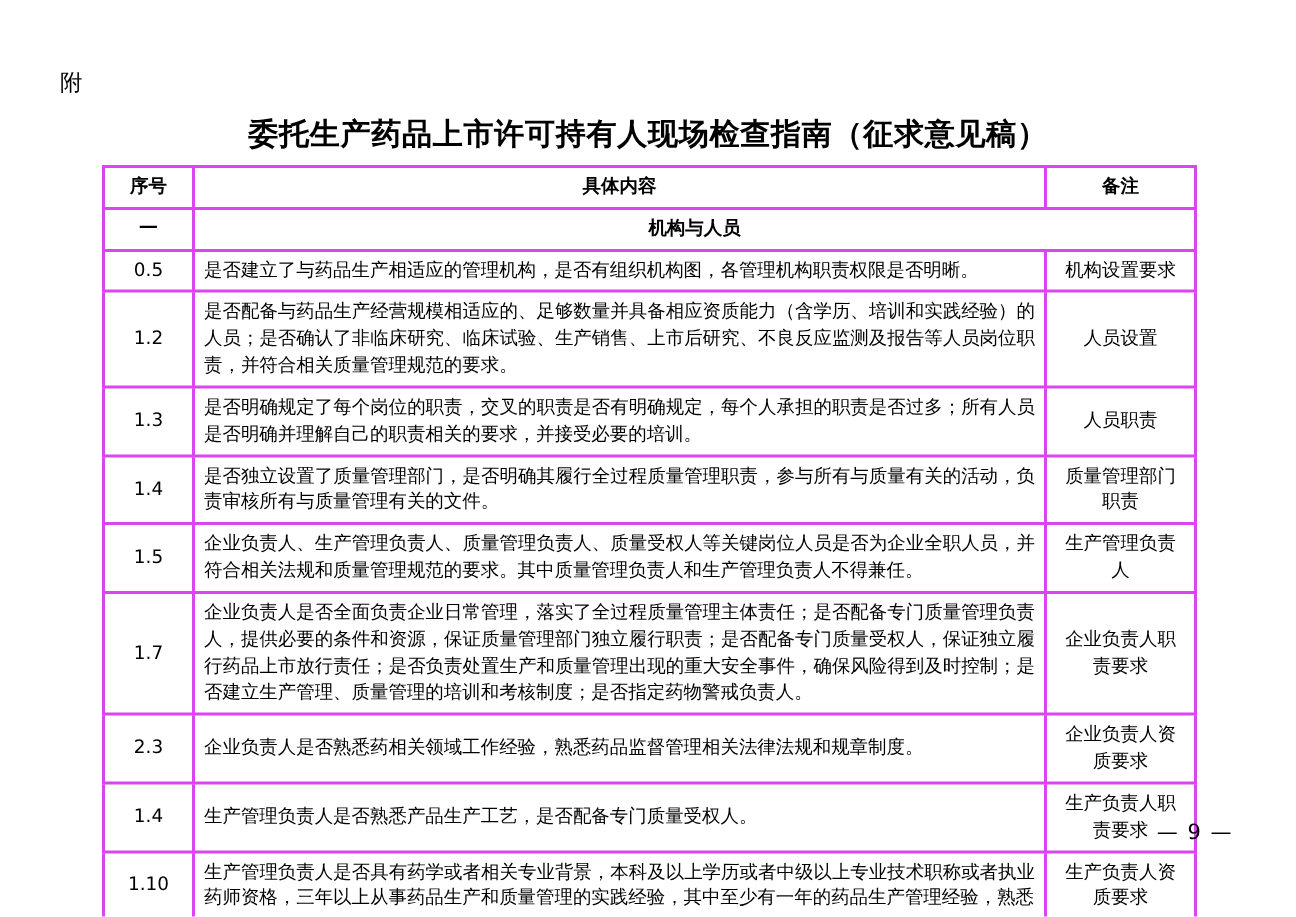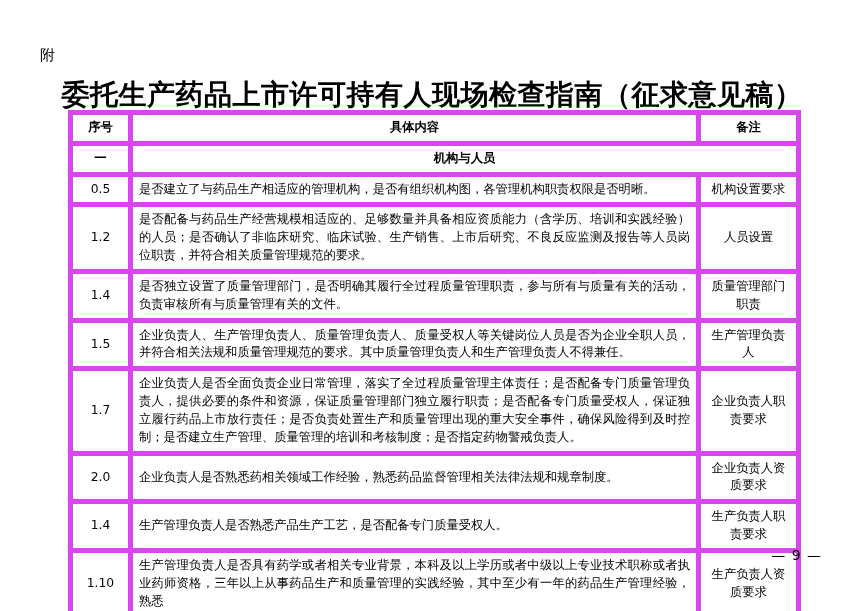--- a/index.html
+++ b/index.html
@@ -27,35 +27,35 @@
     font-size: 15px;
     font-family: "DejaVu Sans", sans-serif;
     letter-spacing: 0.5px;
   }
   .doc-title {
     position: absolute;
     left: 0;
     right: 0;
     top: 76px;
     text-align: center;
-    font-size: 28px;
+    font-size: 20px;
     font-weight: bold;
     font-family: "DejaVu Sans", sans-serif;
     letter-spacing: 0.5px;
   }
   table.main {
     position: absolute;
     left: 68px;
     top: 110px;
     width: 728px;
     border-collapse: collapse;
     table-layout: fixed;
   }
   table.main td {
-    border: 5px solid #d946ef;
+    border: 2px solid #d946ef;
     padding: 4px 6px;
     font-size: 12.3px;
     font-family: "DejaVu Sans", sans-serif;
     line-height: 1.45;
     vertical-align: middle;
     word-break: break-all;
   }
   col.c-no { width: 60px; }
   col.c-content { width: 568px; }
   col.c-remark { width: 100px; }
@@ -129,20 +129,25 @@
         <td class="content">是否建立了与药品生产相适应的管理机构，是否有组织机构图，各管理机构职责权限是否明晰。</td>
         <td class="remark">机构设置要求</td>
       </tr>
 
       <tr>
         <td class="no">1.2</td>
         <td class="content">是否配备与药品生产经营规模相适应的、足够数量并具备相应资质能力（含学历、培训和实践经验）的人员；是否确认了非临床研究、临床试验、生产销售、上市后研究、不良反应监测及报告等人员岗位职责，并符合相关质量管理规范的要求。</td>
         <td class="remark">人员设置</td>
       </tr>
 
+      <tr>
+        <td class="no">1.3</td>
+        <td class="content">是否明确规定了每个岗位的职责，交叉的职责是否有明确规定，每个人承担的职责是否过多；所有人员是否明确并理解自己的职责相关的要求，并接受必要的培训。</td>
+        <td class="remark">人员职责</td>
+      </tr>
 
       <tr>
         <td class="no">1.4</td>
         <td class="content">是否独立设置了质量管理部门，是否明确其履行全过程质量管理职责，参与所有与质量有关的活动，负责审核所有与质量管理有关的文件。</td>
         <td class="remark">质量管理部门职责</td>
       </tr>
 
       <tr>
         <td class="no">1.5</td>
         <td class="content">企业负责人、生产管理负责人、质量管理负责人、质量受权人等关键岗位人员是否为企业全职人员，并符合相关法规和质量管理规范的要求。其中质量管理负责人和生产管理负责人不得兼任。</td>
@@ -150,21 +155,21 @@
       </tr>
 
 
       <tr>
         <td class="no">1.7</td>
         <td class="content">企业负责人是否全面负责企业日常管理，落实了全过程质量管理主体责任；是否配备专门质量管理负责人，提供必要的条件和资源，保证质量管理部门独立履行职责；是否配备专门质量受权人，保证独立履行药品上市放行责任；是否负责处置生产和质量管理出现的重大安全事件，确保风险得到及时控制；是否建立生产管理、质量管理的培训和考核制度；是否指定药物警戒负责人。</td>
         <td class="remark">企业负责人职责要求</td>
       </tr>
 
       <tr>
-        <td class="no">2.0</td>
+        <td class="no">2.3</td>
         <td class="content">企业负责人是否熟悉药相关领域工作经验，熟悉药品监督管理相关法律法规和规章制度。</td>
         <td class="remark">企业负责人资质要求</td>
       </tr>
 
       <tr>
         <td class="no">1.4</td>
         <td class="content">生产管理负责人是否熟悉产品生产工艺，是否配备专门质量受权人。</td>
         <td class="remark">生产负责人职责要求</td>
       </tr>
 

